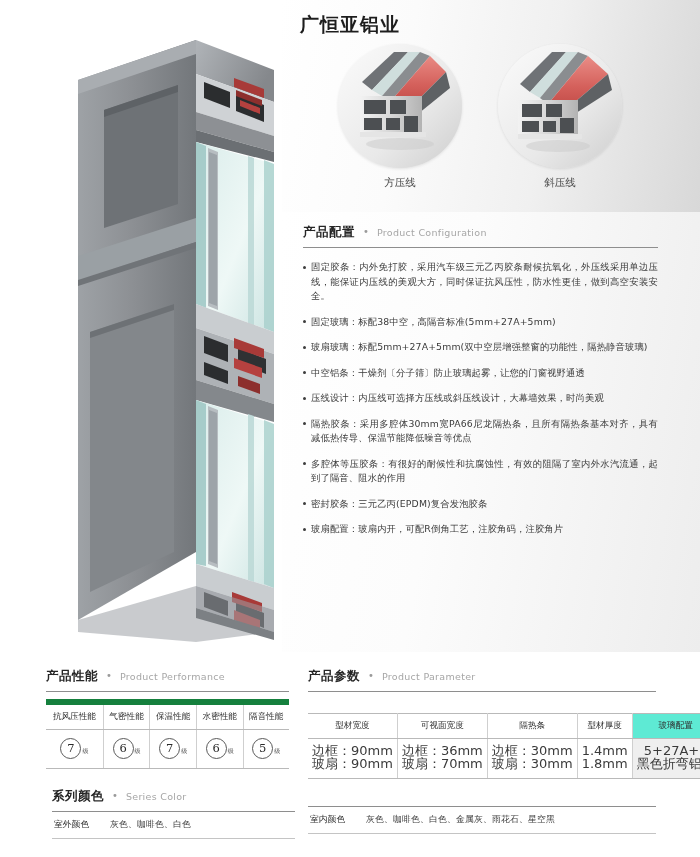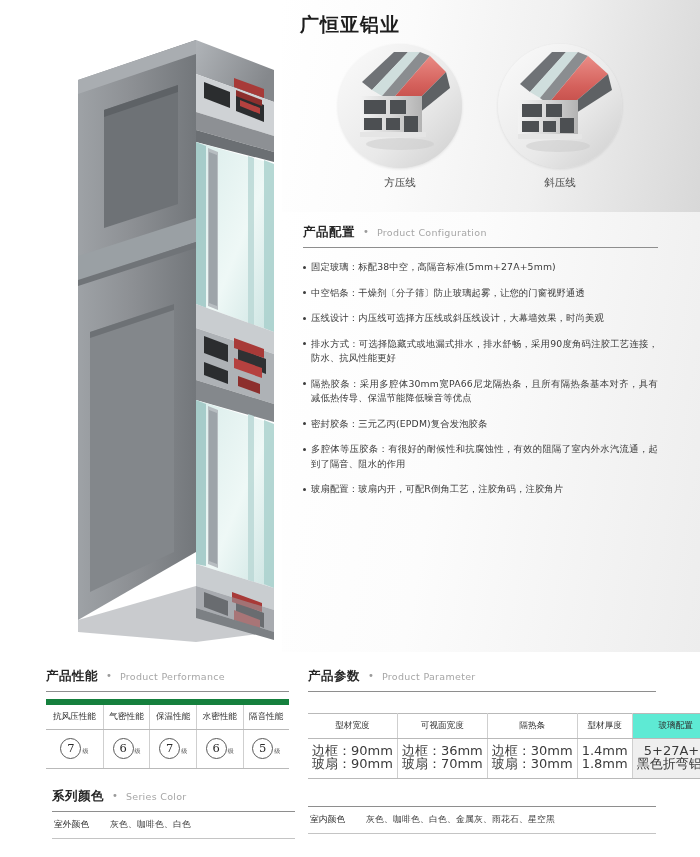--- a/index.html
+++ b/index.html
@@ -441,45 +441,49 @@
     <div class="sec-head">
       <span class="cn">产品配置</span>
       <span class="dot">•</span>
       <span class="en">Product Configuration</span>
     </div>
     <div class="sec-rule"></div>
 
     <div class="bullets">
       <div class="bullet">
         <span class="bd"></span>
+        <span class="btxt">固定胶条：内外免打胶，采用汽车级三元乙丙胶条耐候抗氧化，外压线采用单边压线，能保证内压线的美观大方，同时保证抗风压性，防水性更佳，做到高空安装安全。</span>
+      </div>
+      <div class="bullet">
+        <span class="bd"></span>
         <span class="btxt">固定玻璃：标配38中空，高隔音标准(5mm+27A+5mm)</span>
       </div>
       <div class="bullet">
         <span class="bd"></span>
+        <span class="btxt">玻扇玻璃：标配5mm+27A+5mm(双中空层增强整窗的功能性，隔热静音玻璃)</span>
+      </div>
+      <div class="bullet">
+        <span class="bd"></span>
         <span class="btxt">中空铝条：干燥剂〔分子筛〕防止玻璃起雾，让您的门窗视野通透</span>
       </div>
       <div class="bullet">
         <span class="bd"></span>
         <span class="btxt">压线设计：内压线可选择方压线或斜压线设计，大幕墙效果，时尚美观</span>
       </div>
       <div class="bullet">
         <span class="bd"></span>
-        <span class="btxt">排水方式：可选择隐藏式或地漏式排水，排水舒畅，采用90度角码注胶工艺连接，防水、抗风性能更好</span>
-      </div>
-      <div class="bullet">
-        <span class="bd"></span>
         <span class="btxt">隔热胶条：采用多腔体30mm宽PA66尼龙隔热条，且所有隔热条基本对齐，具有减低热传导、保温节能降低噪音等优点</span>
       </div>
       <div class="bullet">
         <span class="bd"></span>
+        <span class="btxt">多腔体等压胶条：有很好的耐候性和抗腐蚀性，有效的阻隔了室内外水汽流通，起到了隔音、阻水的作用</span>
+      </div>
+      <div class="bullet">
+        <span class="bd"></span>
         <span class="btxt">密封胶条：三元乙丙(EPDM)复合发泡胶条</span>
-      </div>
-      <div class="bullet">
-        <span class="bd"></span>
-        <span class="btxt">多腔体等压胶条：有很好的耐候性和抗腐蚀性，有效的阻隔了室内外水汽流通，起到了隔音、阻水的作用</span>
       </div>
       <div class="bullet">
         <span class="bd"></span>
         <span class="btxt">玻扇配置：玻扇内开，可配R倒角工艺，注胶角码，注胶角片</span>
       </div>
     </div>
   </div>
 
   <div class="perf">
     <div class="sec-head">

